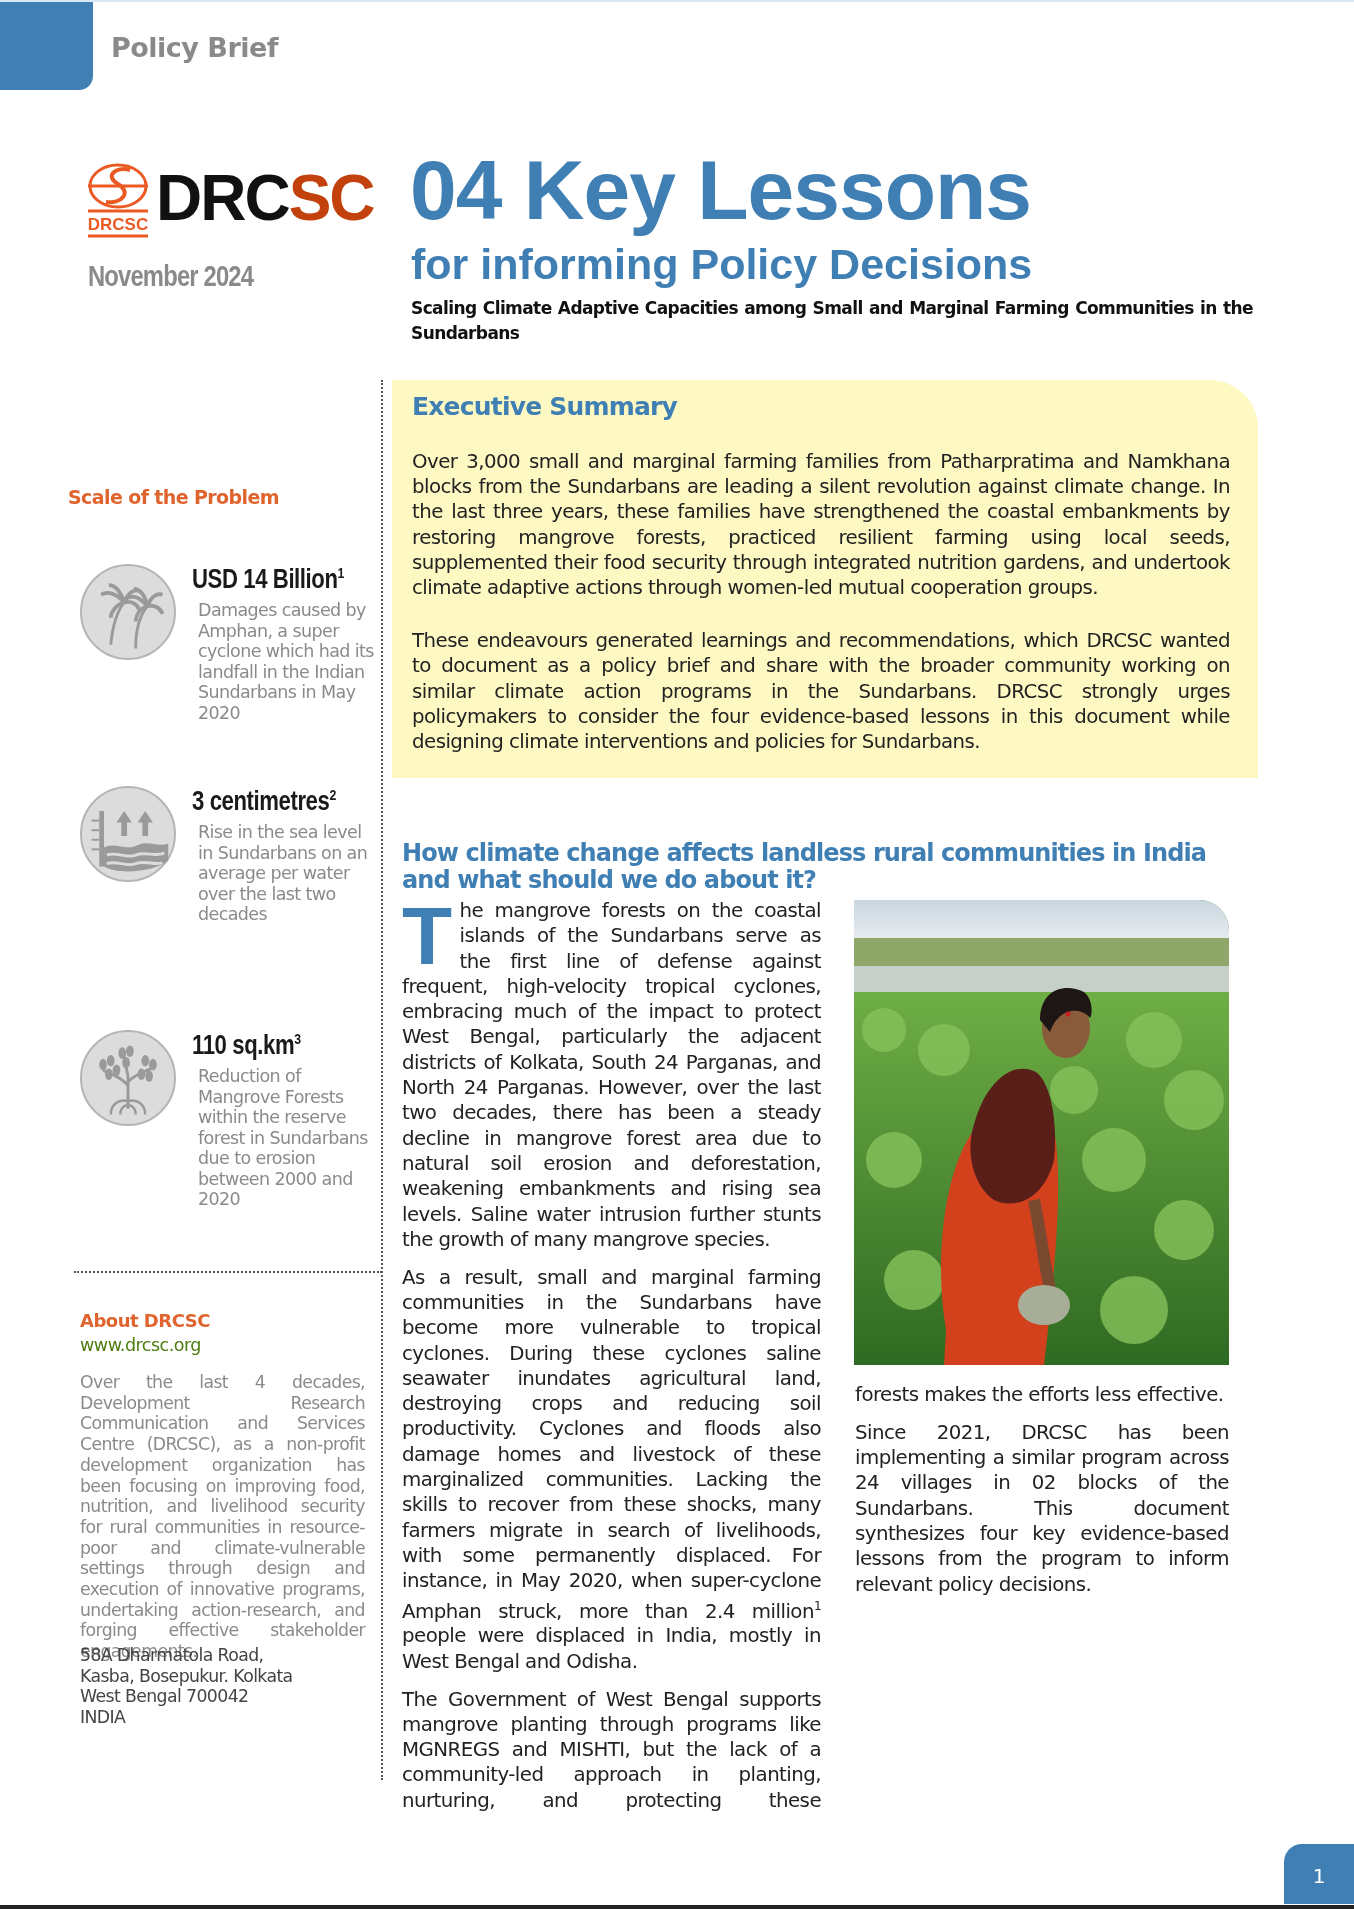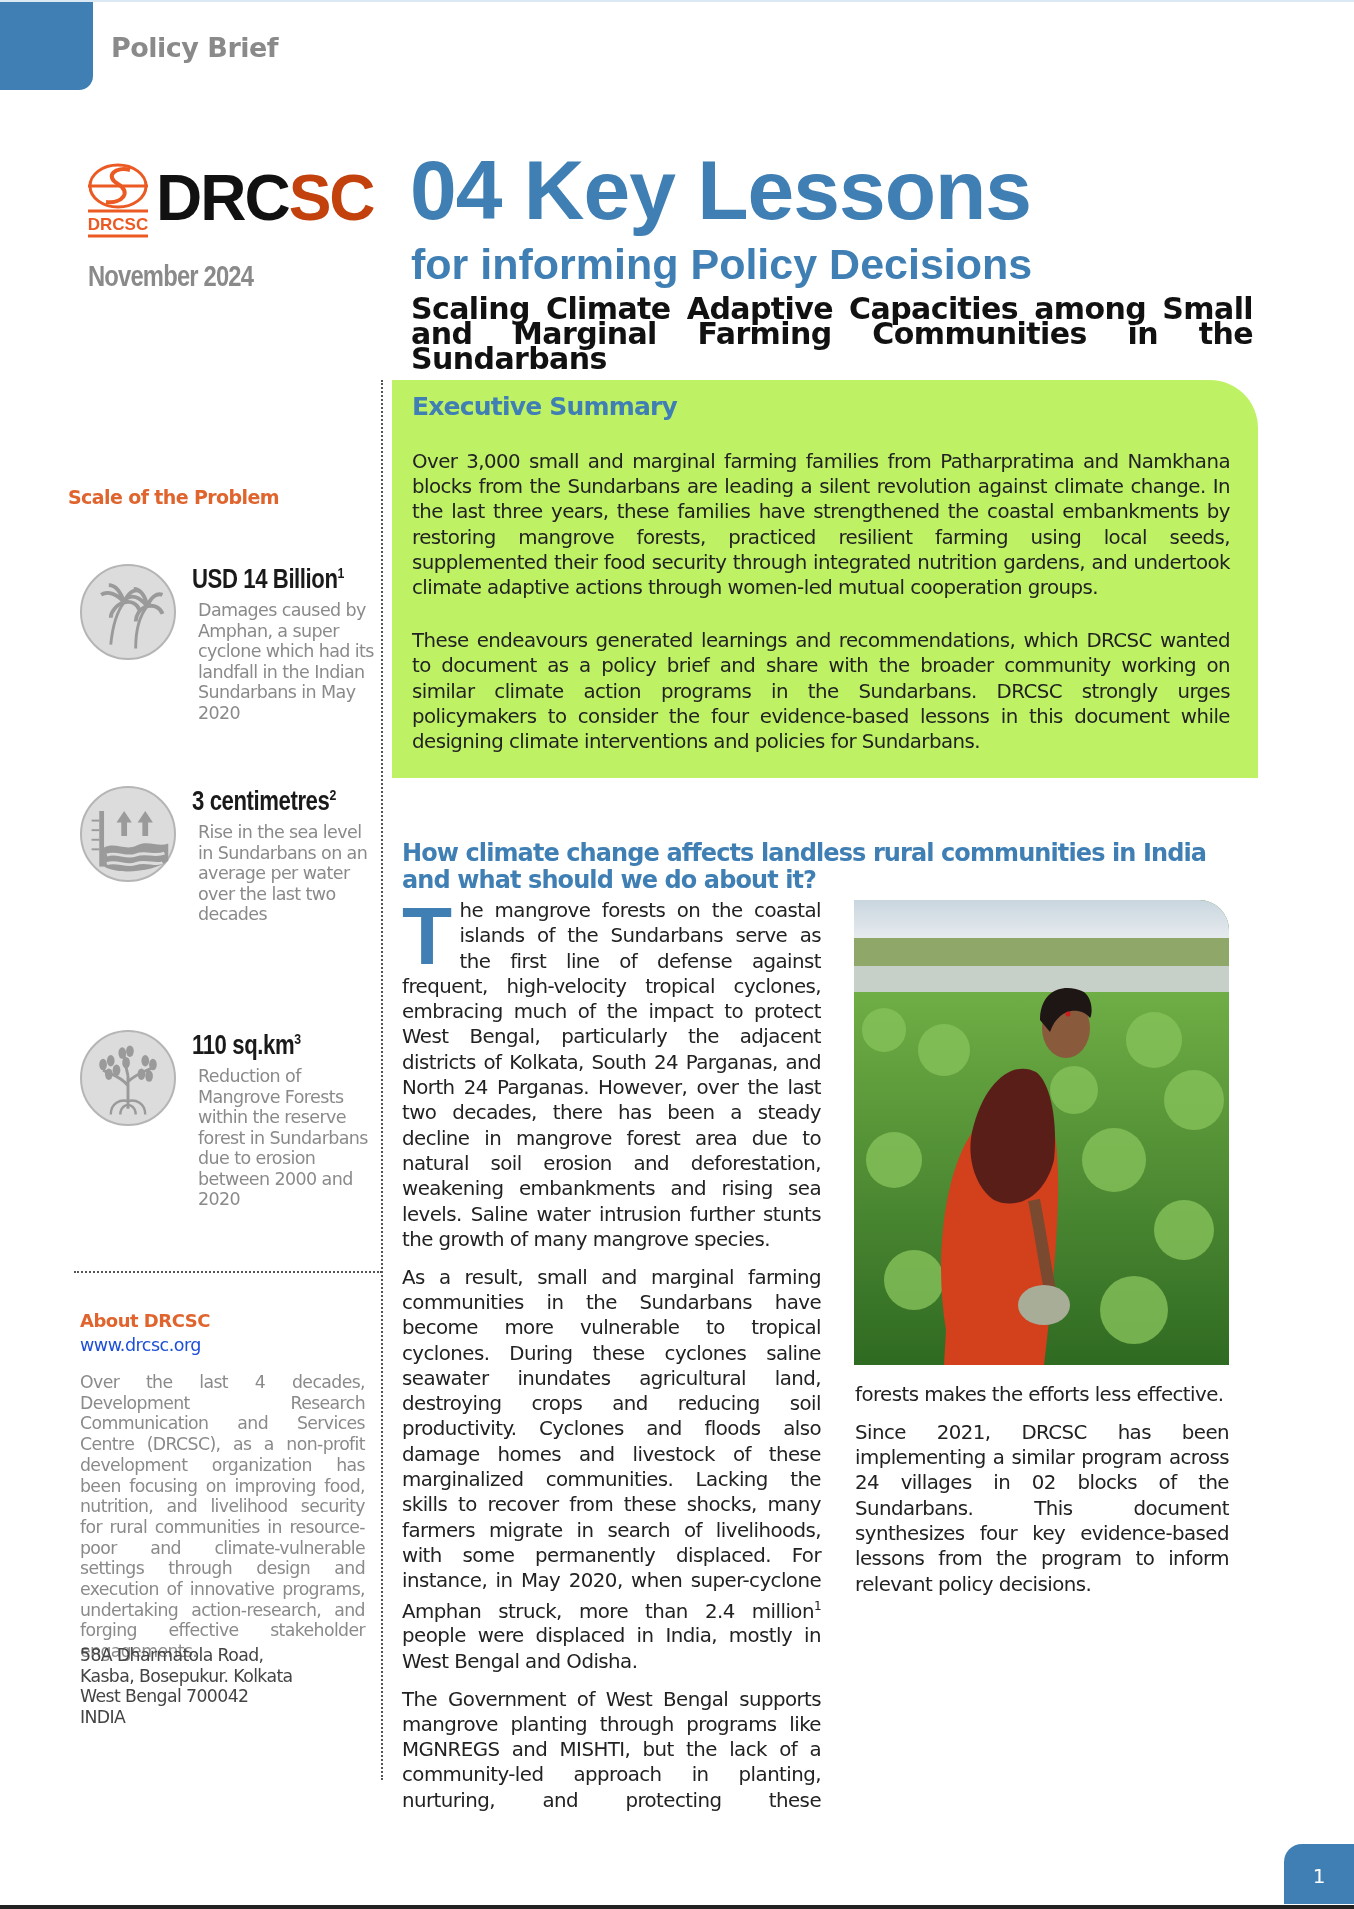--- a/index.html
+++ b/index.html
@@ -12,39 +12,39 @@
 
   .logo { position: absolute; left: 86px; top: 162px; width: 280px; height: 80px; }
   .logo-mark { position: absolute; left: 0; top: 0; width: 64px; height: 80px; }
   .logo-word { position: absolute; left: 70px; top: 4px; font-size: 64px; font-weight: bold; letter-spacing: -2px; font-family: "Liberation Sans", sans-serif; line-height: 64px; }
   .logo-word .dark { color: #111; }
   .logo-word .orange { color: #c2410c; }
   .date { position: absolute; left: 88px; top: 260px; font-size: 29px; color: #8a8a8a; font-family: "Liberation Sans Narrow", "Liberation Sans", sans-serif; font-weight: bold; letter-spacing: -1px; transform: scaleX(0.82); transform-origin: left; }
 
   .title { position: absolute; left: 410px; top: 148px; font-size: 84px; font-weight: bold; color: #3f7fb4; letter-spacing: -1px; line-height: 84px; }
   .subtitle { position: absolute; left: 411px; top: 240px; font-size: 43px; font-weight: bold; color: #3f7fb4; line-height: 48px; }
-  .tagline { position: absolute; left: 411px; top: 296px; width: 842px; font-size: 30px; font-weight: bold; color: #111; line-height: 25px; text-align: justify; text-align-last: left; font-family: "DejaVu Sans", sans-serif; letter-spacing: -0.6px; }
+  .tagline { position: absolute; left: 411px; top: 296px; width: 842px; font-size: 17px; font-weight: bold; color: #111; line-height: 25px; text-align: justify; text-align-last: left; font-family: "DejaVu Sans", sans-serif; letter-spacing: -0.6px; }
 
   .vdivider { position: absolute; left: 381px; top: 380px; width: 0; height: 1400px; border-left: 2px dotted #555; }
   .hdivider { position: absolute; left: 74px; top: 1271px; width: 308px; height: 0; border-top: 2px dotted #555; }
 
-  .exec-box { position: absolute; left: 392px; top: 380px; width: 866px; height: 398px; background: #bef264; border-top-right-radius: 48px; padding: 12px 28px 0 20px; }
+  .exec-box { position: absolute; left: 392px; top: 380px; width: 866px; height: 398px; background: #fef9c3; border-top-right-radius: 48px; padding: 12px 28px 0 20px; }
   .exec-title { font-size: 25px; font-weight: bold; color: #3f7fb4; font-family: "DejaVu Sans", sans-serif; letter-spacing: -0.8px; margin-bottom: 10px; }
   .exec-p { font-size: 19.8px; line-height: 25.2px; color: #222; text-align: justify; font-family: "DejaVu Sans", sans-serif; letter-spacing: -0.55px; margin-bottom: 9px; margin-top: 28px; }
 
   .scale-title { position: absolute; left: 68px; top: 486px; font-size: 19px; font-weight: bold; color: #e0642e; font-family: "DejaVu Sans", sans-serif; letter-spacing: -0.6px; text-align: right; }
   .stat { position: absolute; left: 80px; width: 290px; }
   .stat-icon { position: absolute; left: 0; top: 0; width: 96px; height: 96px; border-radius: 50%; background: #dcdcdc; border: 2px solid #b5b5b5; }
   .stat-icon svg { width: 100%; height: 100%; }
   .stat-value { position: absolute; left: 112px; top: 0; font-size: 27px; font-weight: bold; color: #1a1a1a; white-space: nowrap; letter-spacing: -0.5px; transform: scaleX(0.82); transform-origin: left; }
   .stat-value sup { font-size: 15px; }
   .stat-desc { position: absolute; left: 112px; top: 36px; width: 180px; font-size: 17.5px; line-height: 20.5px; color: #8a8a8a; font-family: "DejaVu Sans", sans-serif; letter-spacing: -0.6px; margin-left: 6px; }
 
   .about-title { position: absolute; left: 80px; top: 1310px; font-size: 18px; font-weight: bold; color: #e0642e; font-family: "DejaVu Sans", sans-serif; letter-spacing: -0.5px; }
-  .about-url { position: absolute; left: 80px; top: 1335px; font-size: 17.5px; color: #1d4ed8; font-family: "DejaVu Sans", sans-serif; letter-spacing: -0.5px; }
+  .about-url { position: absolute; left: 80px; top: 1335px; font-size: 17.5px; color: #4d7c0f; font-family: "DejaVu Sans", sans-serif; letter-spacing: -0.5px; }
   .about-desc { position: absolute; left: 80px; top: 1372px; width: 285px; font-size: 17.3px; line-height: 20.7px; color: #8a8a8a; text-align: justify; font-family: "DejaVu Sans", sans-serif; letter-spacing: -0.6px; }
   .about-addr { position: absolute; left: 80px; top: 1645px; font-size: 17.3px; line-height: 20.7px; color: #444; font-family: "DejaVu Sans", sans-serif; letter-spacing: -0.6px; }
 
   .section-title { position: absolute; left: 402px; top: 840px; width: 820px; font-size: 24px; line-height: 27px; font-weight: bold; color: #3f7fb4; font-family: "DejaVu Sans", sans-serif; letter-spacing: -0.9px; }
 
   .col { position: absolute; font-size: 19.8px; line-height: 25.3px; color: #222; text-align: justify; font-family: "DejaVu Sans", sans-serif; letter-spacing: -0.55px; }
   .col p { margin-bottom: 12.5px; }
   .col-left { left: 402px; top: 898px; width: 419px; }
   .col-right { left: 855px; top: 1382px; width: 374px; }
   .dropcap { float: left; font-size: 82px; line-height: 68px; font-weight: bold; color: #3f7fb4; margin: 4px 8px 0 0; font-family: "Liberation Sans", sans-serif; }

